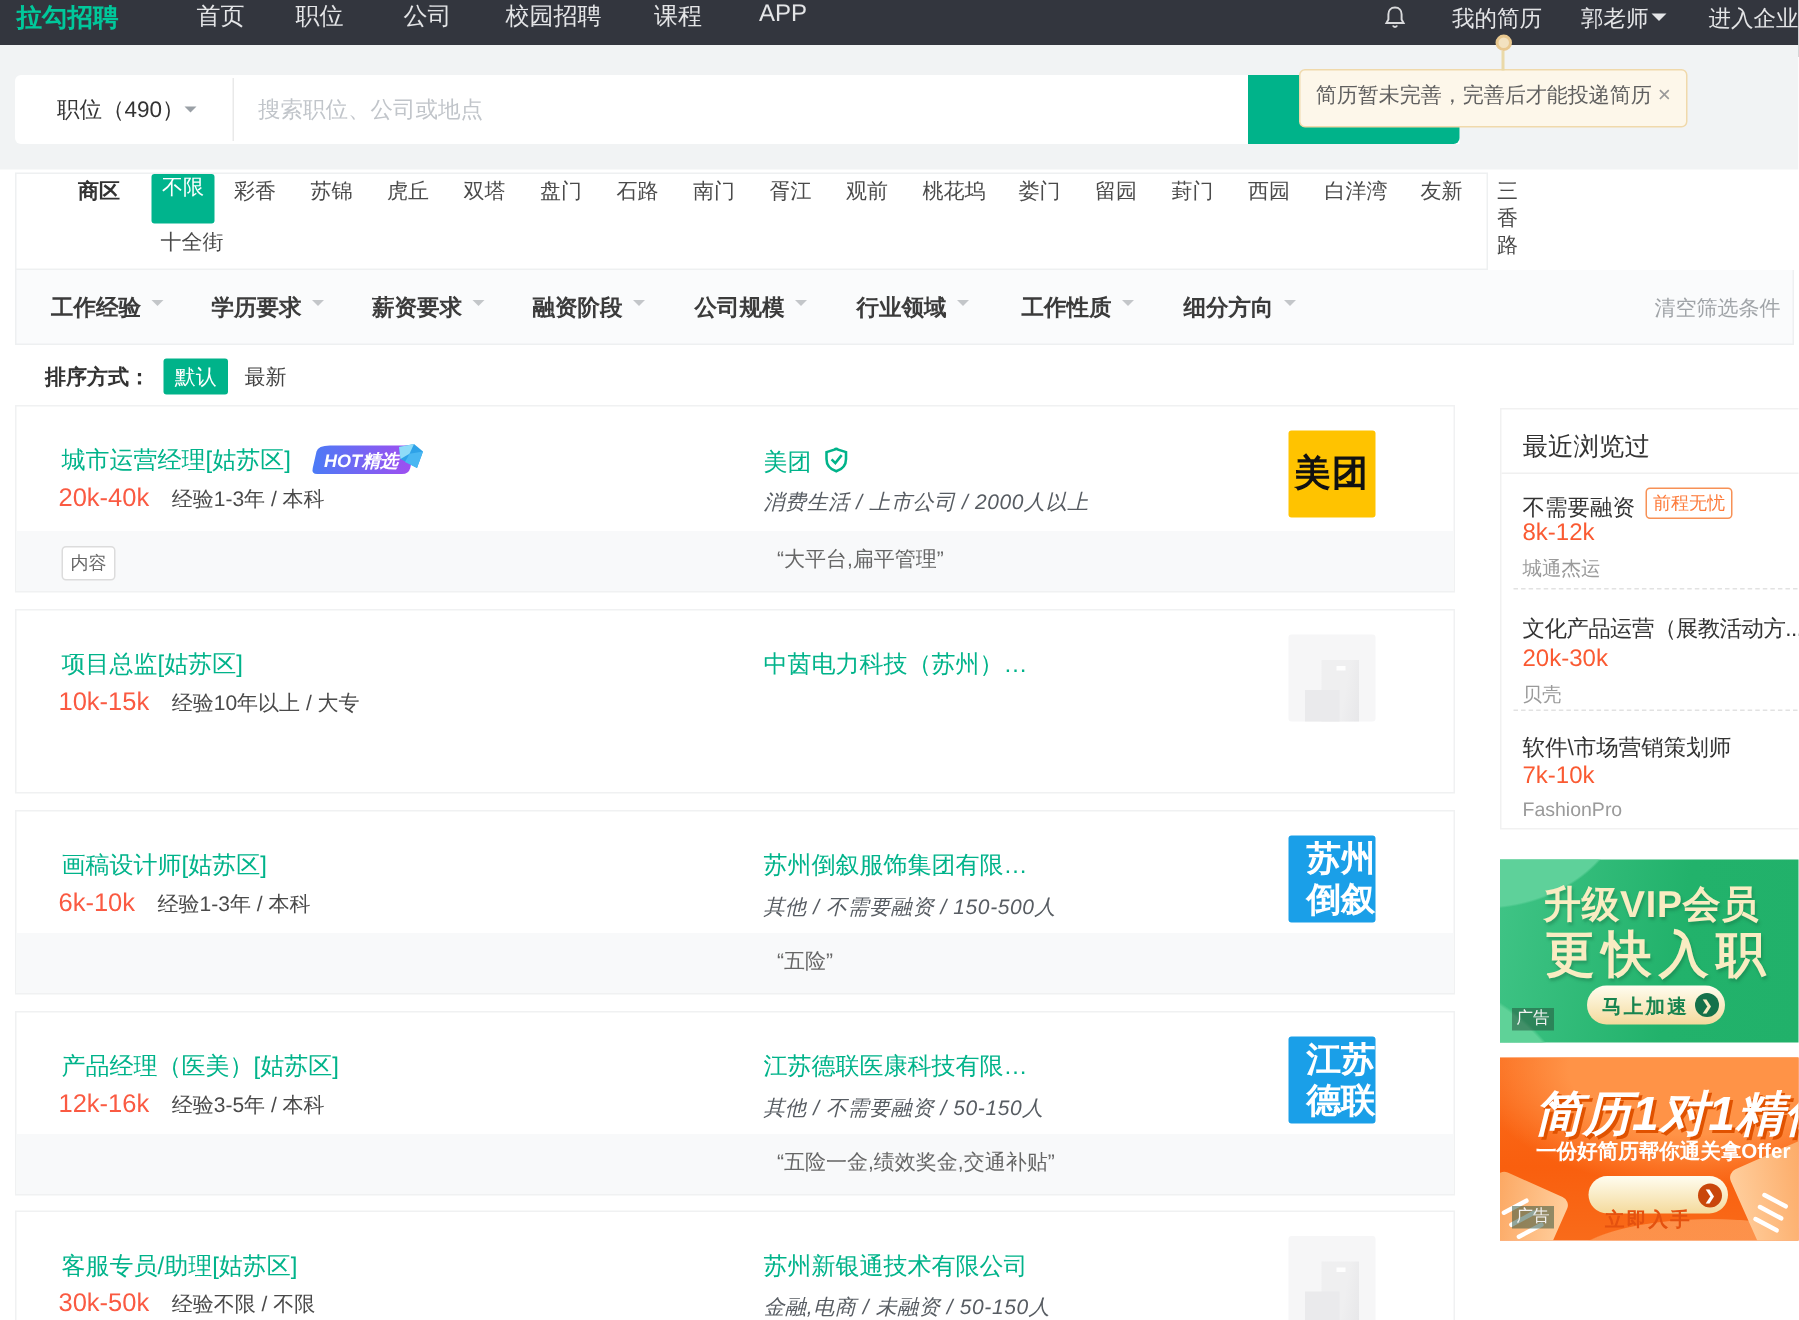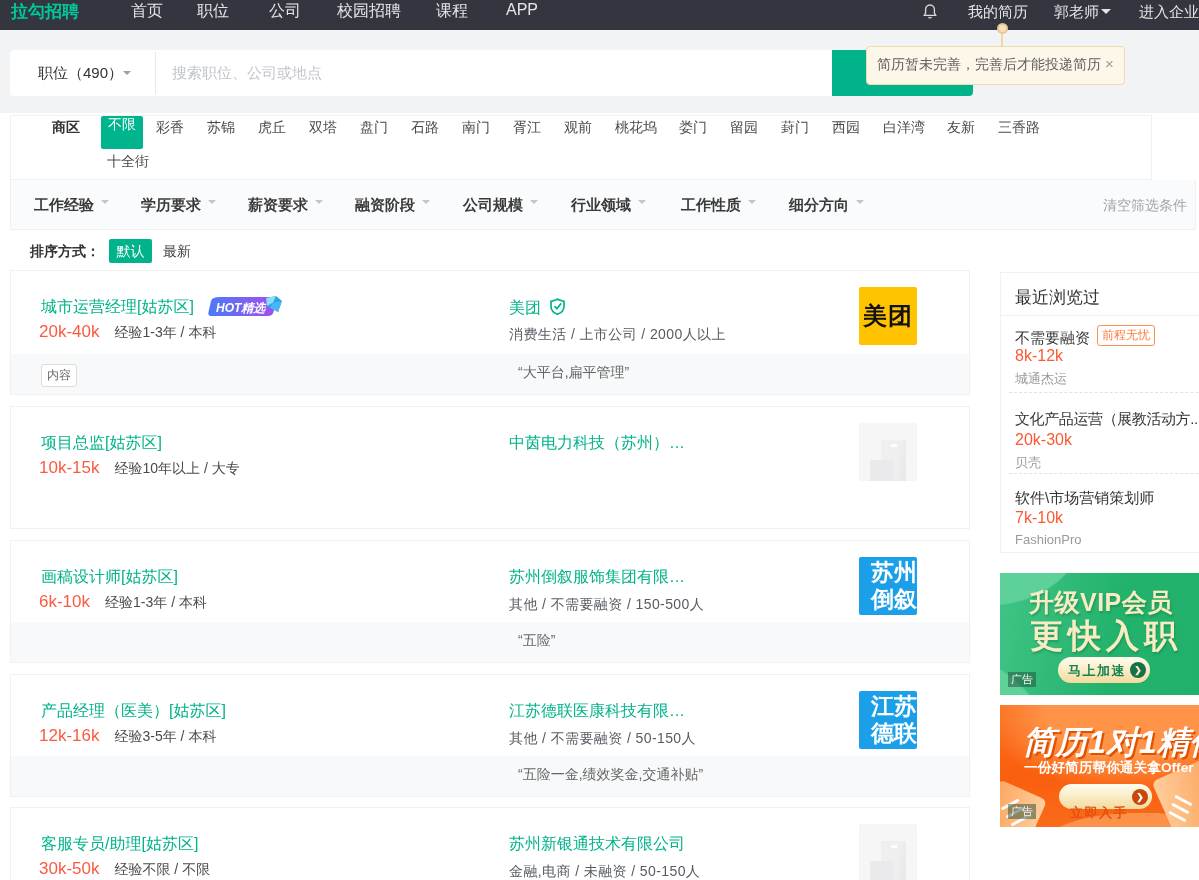--- a/index.html
+++ b/index.html
@@ -21,21 +21,21 @@
 .sbox .ph { position:absolute; left:162px; top:14px; font-size:15px; color:#c1c5ca; }
 .sbtn { position:absolute; left:832px; top:50px; width:141px; height:46px; background:#00b38a; border-radius:0 4px 4px 0; }
 
 
 .tipdot { position:absolute; left:997px; top:23px; width:11px; height:11px; border-radius:50%; background:#f3e2c0; border:2px solid #e9c88f; z-index:60; }
 .tipline { position:absolute; left:1001px; top:34px; width:1.5px; height:13px; background:#ead9a8; z-index:60; }
 .tip { position:absolute; left:866px; top:46px; width:259px; height:39px; background:#fdf7ea; border:1px solid #f0d9ab; border-radius:4px; z-index:50; line-height:33px; text-align:center; font-size:14px; color:#5f5f5f; }
 .tip .x { color:#9a9a9a; font-size:15px; margin-left:4px; }
 
 
-.district { position:absolute; left:10px; top:115px; width:1142px; height:65px; background:#fff; border:1px solid #eef0f1; }
+.district { position:absolute; left:10px; top:115px; width:982px; height:65px; background:#fff; border:1px solid #eef0f1; }
 .drow { position:absolute; left:0; top:0; width:100%; font-size:14px; color:#4a4a4a; }
 .ditem { position:absolute; top:0; }
 .chip { background:#00b48d; color:#fff; padding:1px 7px 18px; border-radius:2px; line-height:14px; display:inline-block; }
 .filters { position:absolute; left:10px; top:180px; width:1186px; height:50px; background:#fafbfc; border:1px solid #eef0f1; border-top:none; }
 .fitem { position:absolute; top:16px; font-size:15px; font-weight:bold; color:#3b3b3b; }
 .fcaret { display:inline-block; width:0; height:0; border:4.5px solid transparent; border-top-color:#c3c6c9; vertical-align:2px; margin-left:7px; }
 .clear { position:absolute; right:8px; top:17px; font-size:14px; color:#a0a4a8; font-weight:normal; }
 
 
 .sortrow { position:absolute; left:10px; top:230px; width:960px; height:40px; }
@@ -43,21 +43,21 @@
 .sortchip { position:absolute; left:99px; top:9px; width:43px; height:24px; background:#00b38a; color:#fff; font-size:14px; text-align:center; line-height:24px; border-radius:2px; }
 .sortnew { position:absolute; left:153px; top:13px; font-size:14px; color:#444; }
 
 
 .card { position:absolute; left:10px; width:960px; height:123px; background:#fff; border:1px solid #f0f1f2; }
 .card .title { position:absolute; left:30px; top:26px; font-size:16px; color:#00b38a; }
 .card .srow { position:absolute; left:28px; top:51px; white-space:nowrap; }
 .card .salary { font-size:17px; color:#fa5a42; }
 .card .req { font-size:14px; color:#4a4a4a; margin-left:15px; }
 .card .cname { position:absolute; left:498px; top:26px; font-size:16px; color:#00b38a; }
-.card .cinfo { position:absolute; left:498px; top:55px; font-size:14px; color:#575c62; letter-spacing:0.4px; }
+.card .cinfo { position:absolute; left:498px; top:55px; font-size:14px; color:#575c62; letter-spacing:0.4px;font-style:italic; }
 .card .logo { position:absolute; left:848px; top:16px; width:58px; height:58px; border-radius:2px; }
 .card .foot { position:absolute; left:0; bottom:0; width:958px; height:40px; background:#f8f9fa; }
 .card .tag { position:absolute; left:30px; top:10px; border:1px solid #dcdcdc; border-radius:3px; font-size:12px; color:#666; padding:2px 5px; background:#fff; }
 .card .quote { position:absolute; left:507px; top:10px; font-size:14px; color:#666; }
 
 .logo-mt { background:#ffc300; color:#111; font-weight:bold; font-size:24px; text-align:center; line-height:58px; letter-spacing:1px; }
 .logo-ph { background:#f6f6f7; }
 .logo-ph::before { content:""; position:absolute; left:22px; top:17px; width:25px; height:41px;
   background:linear-gradient(#fefefe,#fefefe) 10px 4px/6px 3px no-repeat, linear-gradient(100deg,#efeff0 60%,#e7e7e9); }
 .logo-ph::after { content:""; position:absolute; left:11px; top:37px; width:23px; height:21px; background:#eaeaec; }

